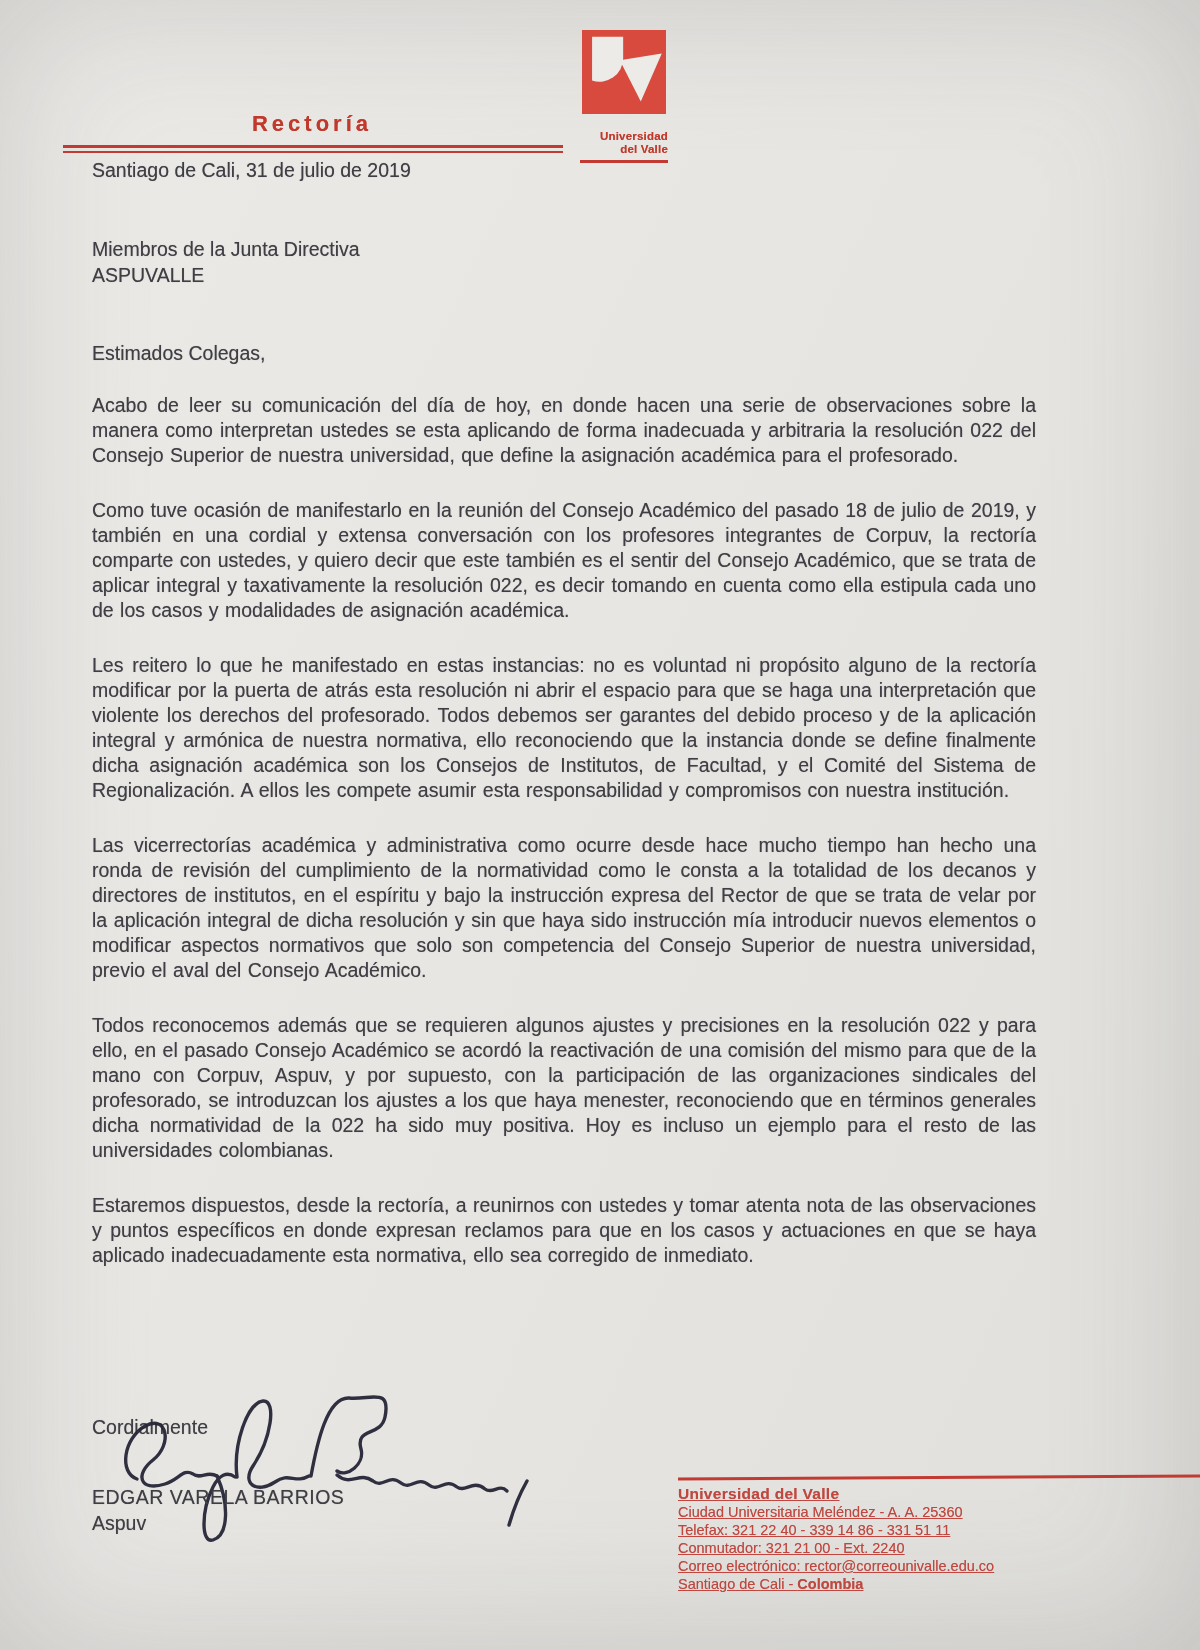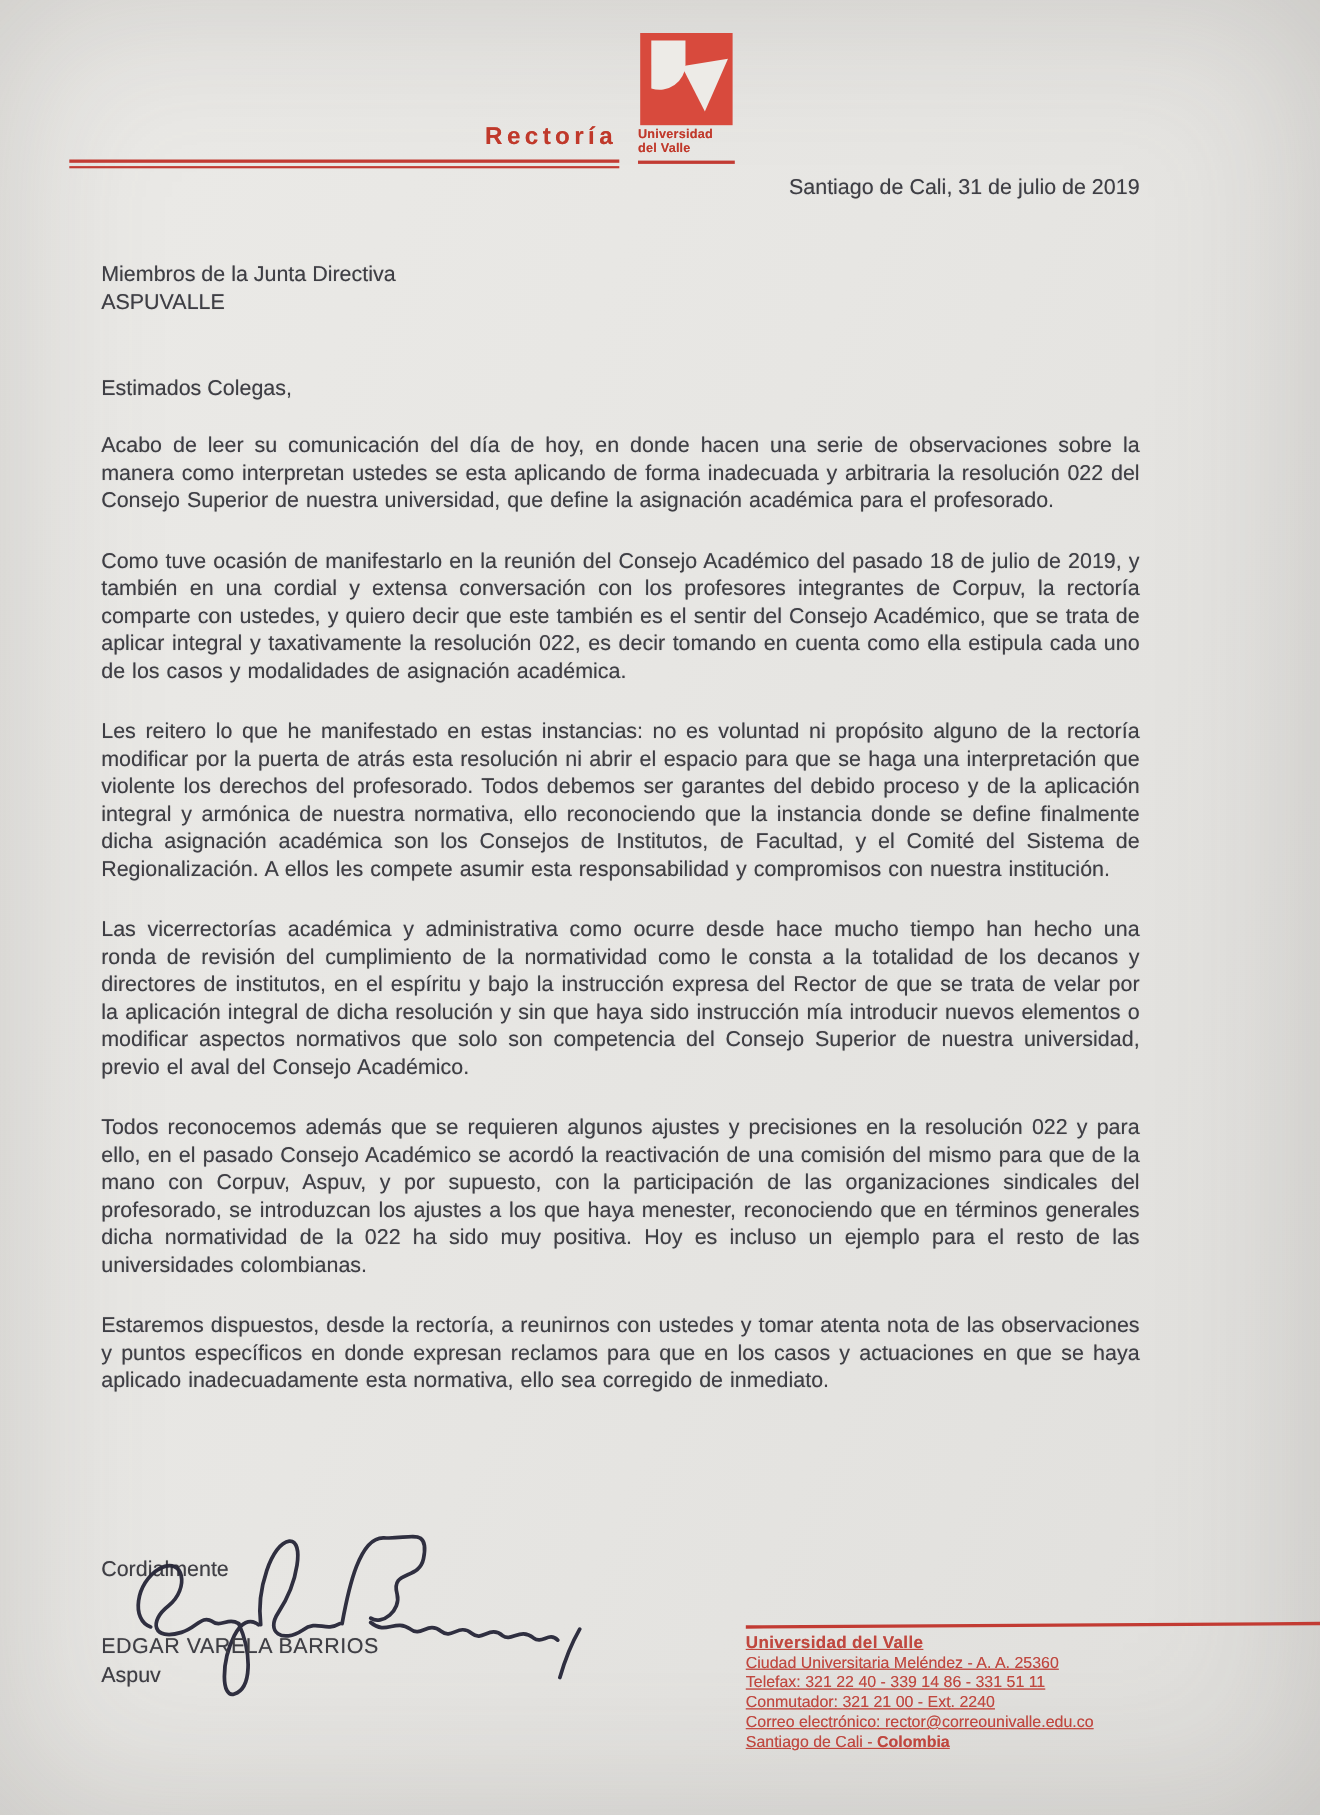--- a/index.html
+++ b/index.html
@@ -7,43 +7,43 @@
   .page{
     position:relative; width:1200px; height:1650px; margin:0 auto; overflow:hidden;
     font-family:"Liberation Sans", sans-serif; color:#3e3e44;
     background:linear-gradient(115deg,#ebeae7 0%,#e7e6e3 45%,#e0dfdc 100%);
     box-shadow:inset 0 0 150px rgba(95,92,86,.22);
   }
   .soft{ text-shadow:0 0 .7px rgba(62,62,68,.5); }
 
   
   .office-label{
-    position:absolute; top:111px; left:63px; width:498px; text-align:right;
+    position:absolute; top:111px; left:63px; width:498px; text-align:center;
     font-size:22px; font-weight:bold; letter-spacing:4px; color:#c0392b;
     text-shadow:0 0 .6px rgba(192,57,43,.6);
   }
   .header-rule{
     position:absolute; top:145px; left:63px; width:500px; height:8px;
     border-top:3px solid #c23b33; border-bottom:2px solid #c23b33;
   }
   .logo{ position:absolute; left:580px; top:30px; width:88px; }
   .logo svg{ display:block; width:88px; height:84px; }
   .logo-name{
-    margin-top:2px; text-align:left; color:#c0392b; font-weight:bold;
+    margin-top:16px; text-align:right; color:#c0392b; font-weight:bold;
     font-size:11.5px; line-height:13px; letter-spacing:.2px;
     text-shadow:0 0 .5px rgba(192,57,43,.6);
   }
   .logo-rule{ margin-top:4px; height:3px; background:#c23b33; }
 
   
   .content{
     position:absolute; left:92px; top:158px; width:944px;
     font-size:19.5px; line-height:25px;
   }
-  .dateline{ line-height:24px;text-align:right; }
+  .dateline{ line-height:24px; }
   .recipient{ margin-top:54px; line-height:26px; }
   .greeting{ margin-top:53px; line-height:25px; }
   .body-paras{ margin-top:27px; }
   .para{ text-align:justify; word-spacing:1px; margin-bottom:30px; }
   .para:last-child{ margin-bottom:0; }
 
   
   .valediction{ position:absolute; left:92px; top:1416px; font-size:19.5px; }
   .signature{ position:absolute; left:115px; top:1383px; width:420px; height:170px; opacity:.95; }
   .signer{ position:absolute; left:92px; top:1484px; font-size:19.5px; line-height:26px; }

